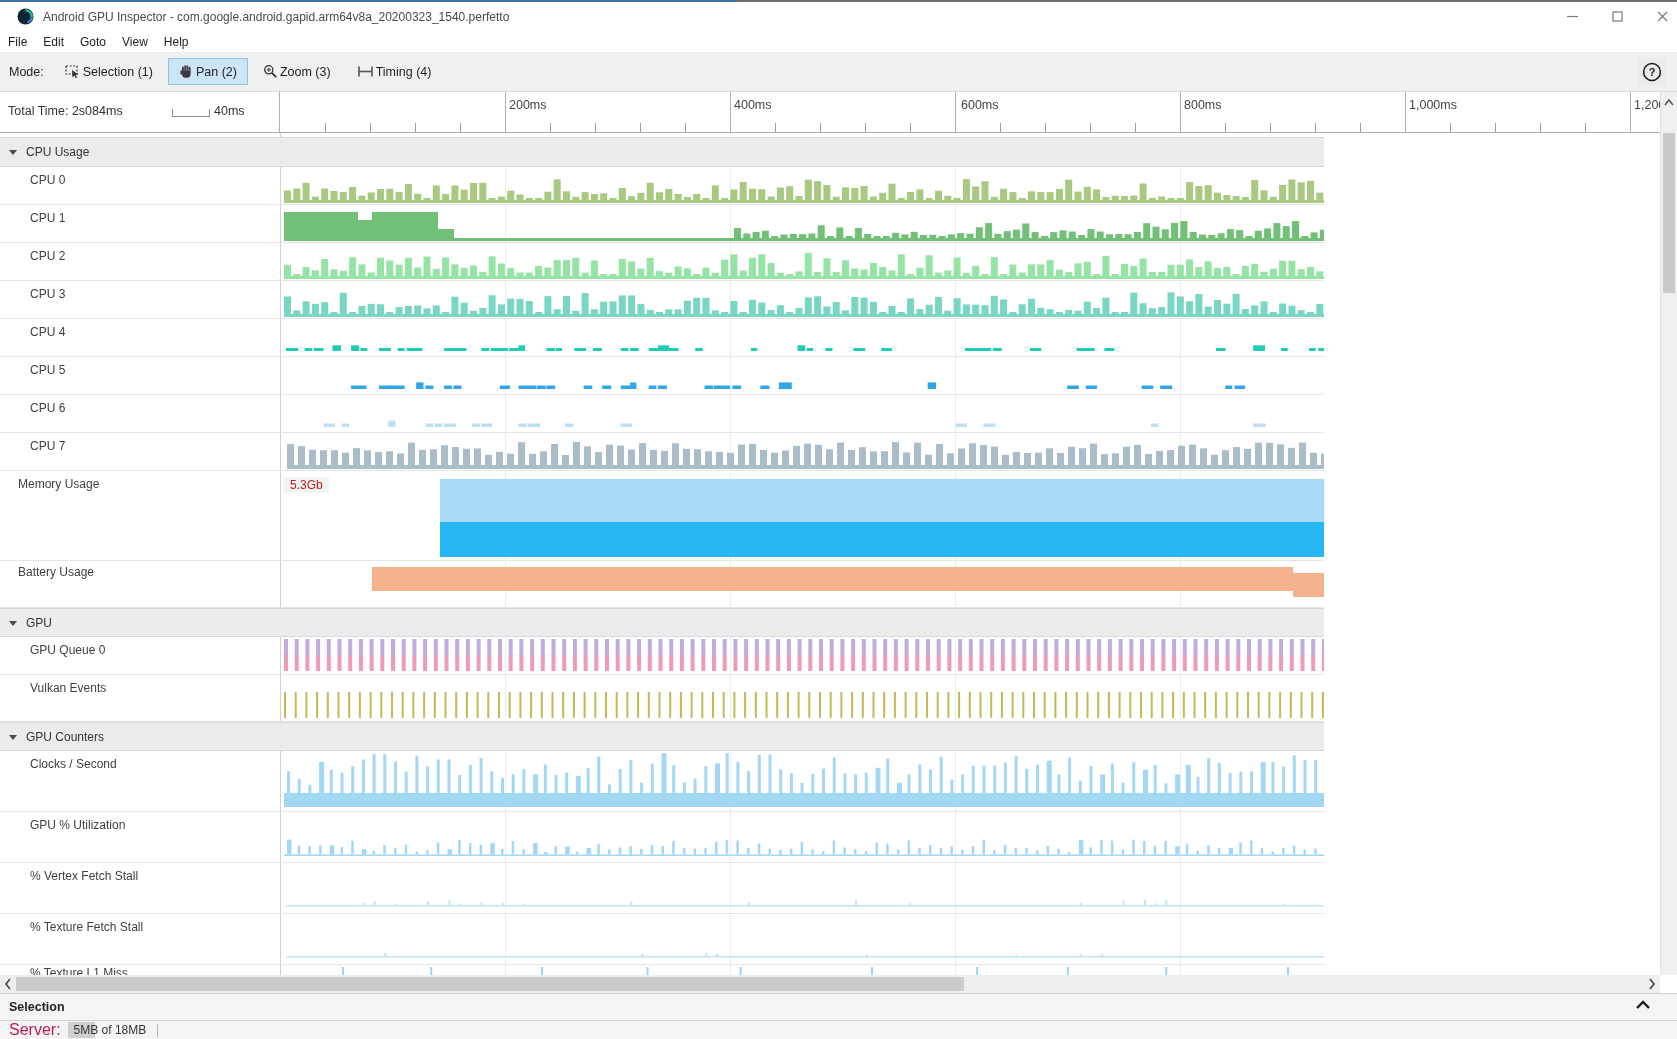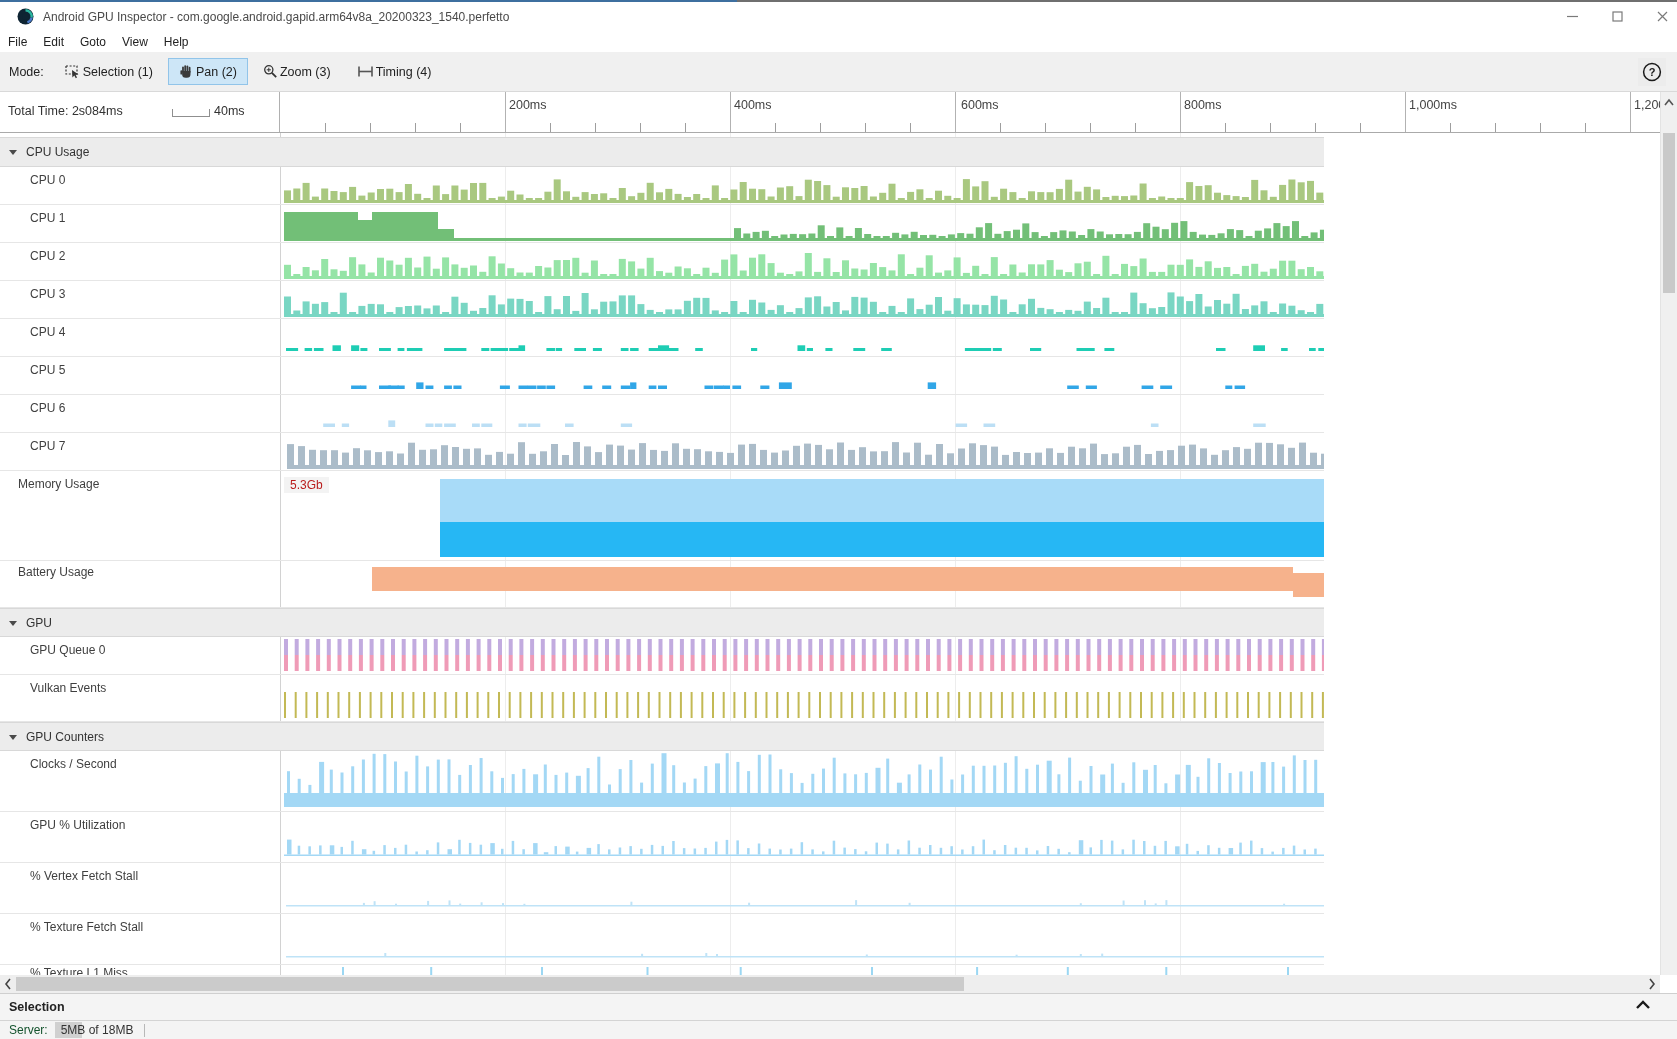--- a/index.html
+++ b/index.html
@@ -59,21 +59,21 @@
   .hscroll .harrow{position:absolute;top:2px;width:14px;height:14px;color:#444;display:flex;align-items:center;justify-content:center;}
   .hscroll .left-arrow{left:1px;}
   .hscroll .right-arrow{right:1px;}
   .hscroll .hthumb{position:absolute;left:16px;top:2px;width:948px;height:14px;background:#cbcbcb;}
   
   .selbar{position:absolute;top:993px;left:0;width:100%;height:27px;background:#f4f4f4;border-top:1px solid #cfcfcf;box-sizing:border-box;}
   .sel-title{position:absolute;left:9px;top:6px;font-size:12.5px;font-weight:bold;color:#222;}
   .sel-collapse{position:absolute;right:26px;top:5px;color:#222;}
   .statusbar{position:absolute;top:1020px;left:0;width:100%;height:19px;background:#f4f4f4;border-top:1px solid #d4d4d4;
              box-sizing:border-box;display:flex;align-items:center;}
-  .server-label{margin-left:9px;font-size:12px;color:#14532d;}
+  .server-label{margin-left:9px;font-size:16px;color:#be185d;}
   .server-badge{position:relative;margin-left:7px;font-size:12px;color:#333;padding:0 6px;}
   .server-badge .fill{position:absolute;left:0;top:-1px;bottom:-1px;width:32%;background:#d0d0d0;}
   .server-badge .txt{position:relative;}
   .status-sep{width:1px;height:13px;background:#b8b8b8;margin-left:5px;}
   svg{display:block;}
 </style>
 </head>
 <body>
 
 <div class="app">

